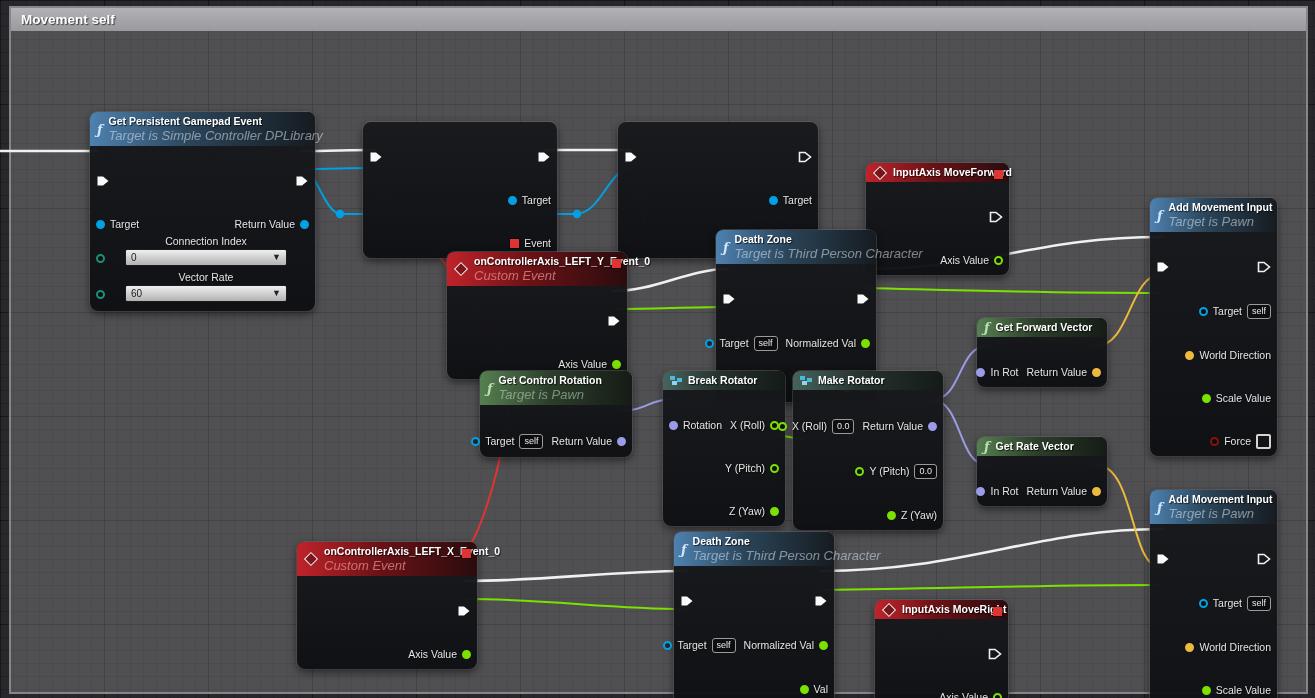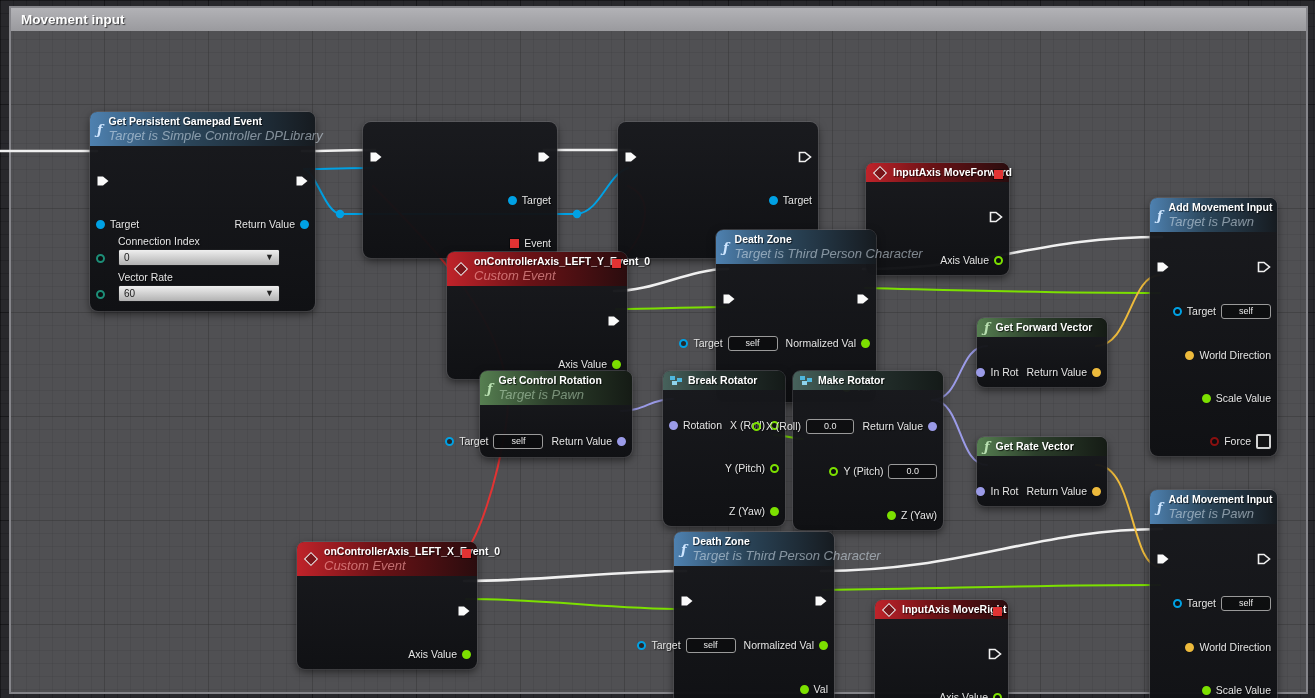--- a/index.html
+++ b/index.html
@@ -46,36 +46,36 @@
   .body{padding:1px 0 6px 0;}
   .prow{display:flex;align-items:center;justify-content:flex-end;min-height:18px;padding:0 6px;gap:8px;margin-top:25px;}
   .prow.box{min-height:20px;}
   .pl,.pr{display:flex;align-items:center;gap:5px;white-space:nowrap;}
   .pr{margin-left:auto;}
   .plabel{color:#e4e4e4;text-shadow:1px 1px 1px rgba(0,0,0,.6);}
   .cpin{width:9px;height:9px;border-radius:50%;border:2px solid var(--c);box-sizing:border-box;background:rgba(10,10,12,.6);flex:0 0 auto;}
   .cpin.f{background:var(--c);}
   .sqpin{width:9px;height:9px;background:#e23333;box-shadow:0 0 0 1px rgba(0,0,0,.4);flex:0 0 auto;}
   .execpin{flex:0 0 auto;display:block;}
-  .vbox{border:1px solid #9a9a9a;border-radius:3px;padding:0 17px;font-size:9px;color:#e8e8e8;background:rgba(0,0,0,.35);
+  .vbox{border:1px solid #9a9a9a;border-radius:3px;padding:0 4px;font-size:9px;color:#e8e8e8;background:rgba(0,0,0,.35);
     height:13px;line-height:13px;}
   .cbox{width:11px;height:11px;border:2px solid #d4d4d4;border-radius:2px;background:#141416;flex:0 0 auto;}
-  .stackrow{display:flex;align-items:flex-end;gap:13px;padding:2px 14px 3px 6px;min-height:33px;box-sizing:border-box;}
+  .stackrow{display:flex;align-items:flex-end;gap:20px;padding:2px 14px 3px 6px;min-height:33px;box-sizing:border-box;text-align:center;}
   .stackrow .cpin{margin-bottom:3px;}
   .stackcol{display:flex;flex-direction:column;gap:2px;}
   .dd{width:150px;height:15px;background:linear-gradient(#efefef,#b2b2b2);border:1px solid #1a1b1e;border-radius:2px;
     color:#1a1a1a;font-size:10px;display:flex;align-items:center;justify-content:space-between;padding:0 5px;box-sizing:content-box;}
   .dd .caret{font-size:9px;line-height:1;color:#222;}
 </style>
 </head>
 <body>
 
 <div id="canvas">
   <div class="comment">
-    <div class="comment-title">Movement input</div>
+    <div class="comment-title">Movement self</div>
     <div class="comment-fill"></div>
   </div>
   <svg id="wires" width="1315" height="698">
       <path d="M0,151 L97,151" fill="none" stroke="#f0f0f0" stroke-width="2.6" stroke-linecap="round"></path>
       <path d="M302,151 C328,151 350,150 375,150" fill="none" stroke="#f0f0f0" stroke-width="2.6" stroke-linecap="round"></path>
       <path d="M544,150 C570,150 605,150 630,150" fill="none" stroke="#f0f0f0" stroke-width="2.6" stroke-linecap="round"></path>
       <path d="M304,169 C330,169 348,168 373,168" fill="none" stroke="#00a1e4" stroke-width="2" stroke-linecap="round"></path>
       <path d="M304,169 C316,172 325,212 340,214 L577,214 C600,212 608,174 628,168" fill="none" stroke="#00a1e4" stroke-width="2" stroke-linecap="round"></path>
       <path d="M628,186 C662,200 638,250 617,262" fill="none" stroke="#e23333" stroke-width="2" stroke-linecap="round"></path>
       <path d="M373,186 C430,245 522,330 506,425 C496,488 478,536 466,551" fill="none" stroke="#e23333" stroke-width="2" stroke-linecap="round"></path>

